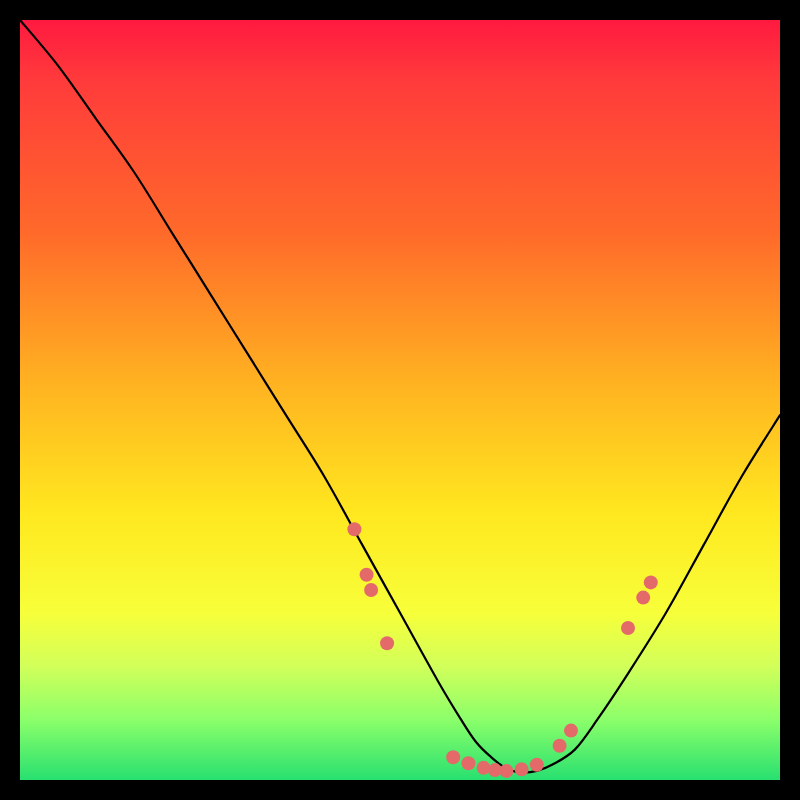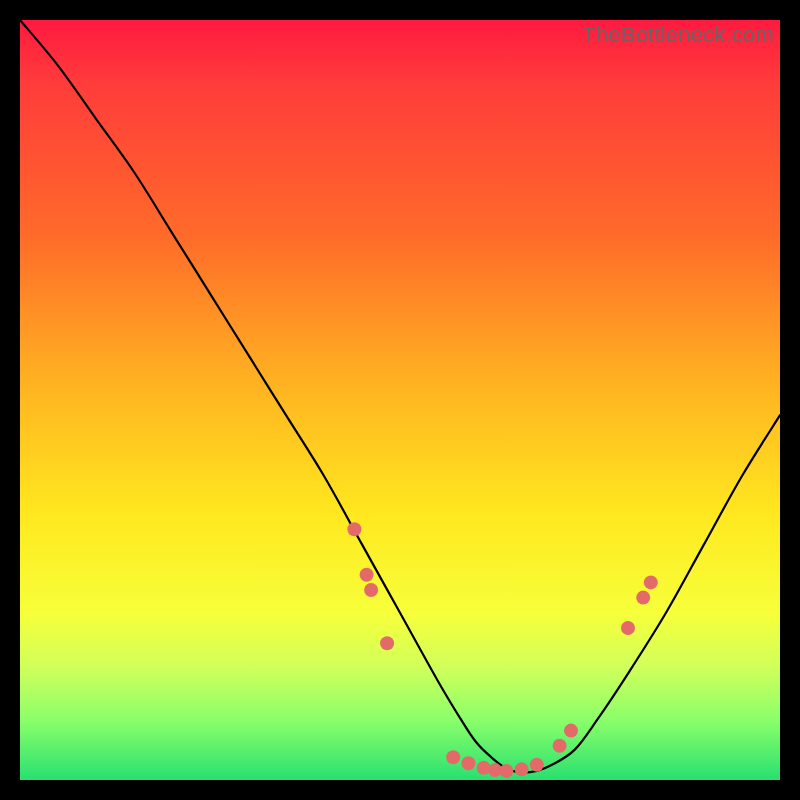--- a/index.html
+++ b/index.html
@@ -67,21 +67,20 @@
   .dot {
     fill: #e46a6a;
     stroke: none;
   }
 </style>
 </head>
 <body>
 
 <div class="frame">
   <div class="plot-area">
-    <div class="watermark">TheBottleneck.com</div>
 
     <svg class="curve" viewBox="0 0 760 760" preserveAspectRatio="none">
       <path id="curve-path" class="curve-path" d="M 0.00 0.00 C 6.33 7.60, 25.33 29.13, 38.00 45.60 C 50.67 62.07, 63.33 81.07, 76.00 98.80 C 88.67 116.53, 101.33 133.00, 114.00 152.00 C 126.67 171.00, 139.33 192.53, 152.00 212.80 C 164.67 233.07, 177.33 253.33, 190.00 273.60 C 202.67 293.87, 215.33 314.13, 228.00 334.40 C 240.67 354.67, 253.33 374.93, 266.00 395.20 C 278.67 415.47, 291.33 434.47, 304.00 456.00 C 316.67 477.53, 329.33 501.60, 342.00 524.40 C 354.67 547.20, 367.33 570.00, 380.00 592.80 C 392.67 615.60, 407.87 643.47, 418.00 661.20 C 428.13 678.93, 434.47 689.07, 440.80 699.20 C 447.13 709.33, 450.93 715.67, 456.00 722.00 C 461.07 728.33, 466.13 732.77, 471.20 737.20 C 476.27 741.63, 481.33 746.07, 486.40 748.60 C 491.47 751.13, 496.53 752.02, 501.60 752.40 C 506.67 752.78, 511.73 752.15, 516.80 750.88 C 521.87 749.61, 525.67 748.35, 532.00 744.80 C 538.33 741.25, 547.20 737.20, 554.80 729.60 C 562.40 722.00, 568.73 711.87, 577.60 699.20 C 586.47 686.53, 596.60 671.33, 608.00 653.60 C 619.40 635.87, 633.33 614.33, 646.00 592.80 C 658.67 571.27, 671.33 547.20, 684.00 524.40 C 696.67 501.60, 709.33 477.53, 722.00 456.00 C 734.67 434.47, 753.67 405.33, 760.00 395.20"></path>
       <g id="dots">
           <circle class="dot" r="7" cx="334.40" cy="509.20" fill="#e46a6a"></circle>
           <circle class="dot" r="7" cx="346.56" cy="554.80" fill="#e46a6a"></circle>
           <circle class="dot" r="7" cx="351.12" cy="570.00" fill="#e46a6a"></circle>
           <circle class="dot" r="7" cx="367.08" cy="623.20" fill="#e46a6a"></circle>
           <circle class="dot" r="7" cx="433.20" cy="737.20" fill="#e46a6a"></circle>
           <circle class="dot" r="7" cx="448.40" cy="743.28" fill="#e46a6a"></circle>

